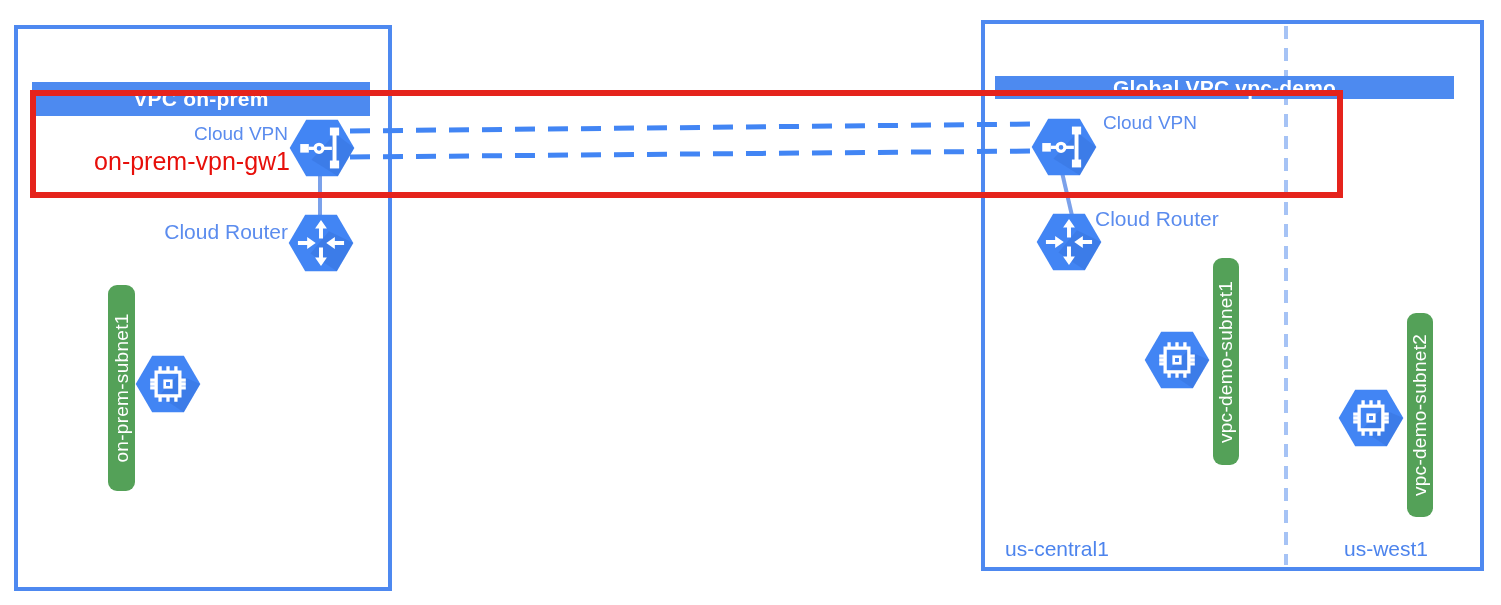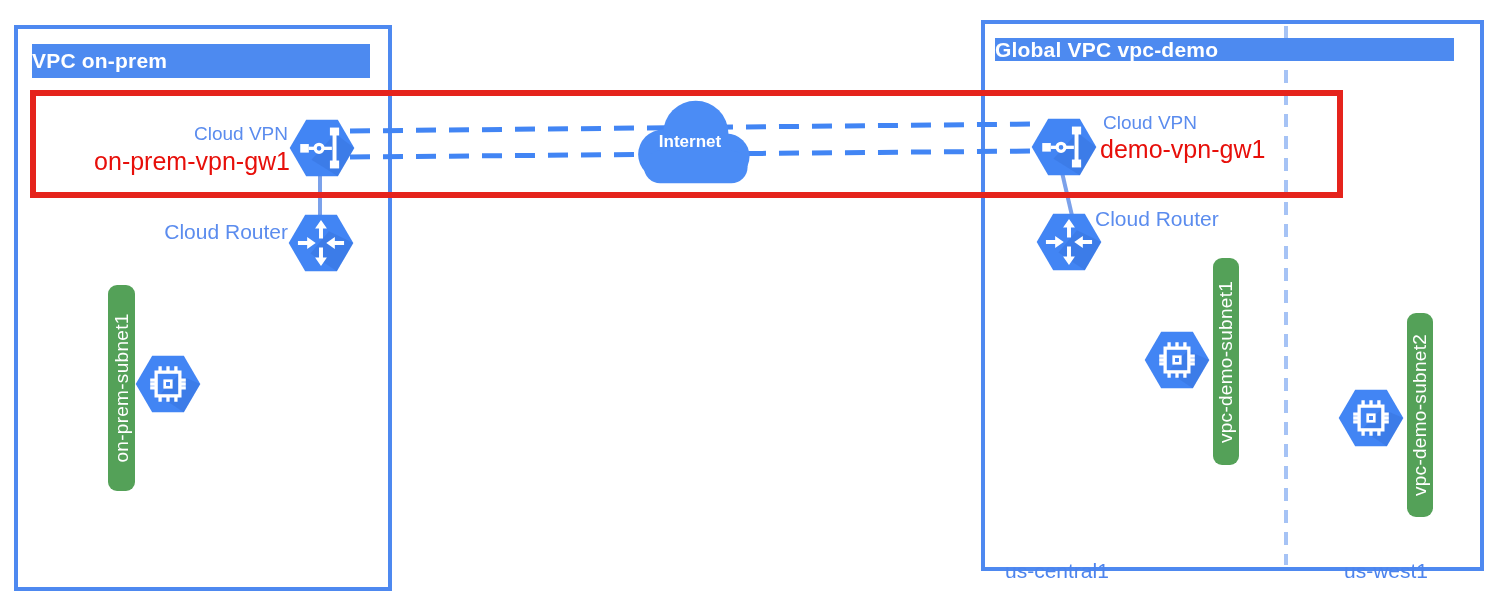--- a/index.html
+++ b/index.html
@@ -8,21 +8,21 @@
     font-family:"Liberation Sans",sans-serif;
   }
   .layer{position:absolute;left:0;top:0;width:1501px;height:605px;pointer-events:none;}
 
   
   .vpc-box{position:absolute;border:4px solid var(--blue-border);background:transparent;z-index:1;}
   .vpc-box.left{left:14px;top:25px;width:370px;height:558px;}
   .vpc-box.right{left:981px;top:20px;width:495px;height:543px;}
 
   
-  .banner{position:absolute;background:var(--banner-blue);z-index:3;display:flex;align-items:center;justify-content:flex-start;}
+  .banner{position:absolute;background:var(--banner-blue);z-index:3;display:flex;align-items:center;justify-content:center;margin-top:38px;}
   .banner span{color:#fff;font-size:21px;font-weight:bold;letter-spacing:.2px;}
   .banner.lb{left:32px;top:44px;width:338px;height:34px;}
   .banner.rb{left:995px;top:38px;width:459px;height:23px;}
 
   .underlay{z-index:2;}
   .tunnels{z-index:5;}
 
   
   .hexicon{position:absolute;z-index:6;}
 
@@ -38,21 +38,21 @@
     color:#fff;font-size:17px;font-weight:bold;z-index:2;}
 
   
   .highlight-rect{position:absolute;left:30px;top:90px;width:1301px;height:96px;
     border:6px solid var(--highlight-red);z-index:8;background:transparent;}
 
   
   .lbl{position:absolute;white-space:nowrap;z-index:9;line-height:1.12;}
   .lbl.blue{color:var(--label-blue);font-size:19px;}
   .lbl.red{color:var(--red-text);font-size:25px;font-weight:normal;}
-  .lbl.region{color:var(--region-blue);font-size:21px;margin-top:22px;}
+  .lbl.region{color:var(--region-blue);font-size:21px;}
   .ralign{text-align:right;}
 
   .lbl.vpn-l{left:100px;top:123px;width:188px;}
   .lbl.gw-l{left:35px;top:147px;width:255px;}
   .lbl.rt-l{left:100px;top:220px;width:188px;font-size:21px;}
   .lbl.vpn-r{left:1103px;top:112px;}
   .lbl.gw-r{left:1100px;top:135px;}
   .lbl.rt-r{left:1095px;top:207px;font-size:21px;}
   .lbl.reg-c{left:1005px;top:537px;}
   .lbl.reg-w{left:1344px;top:537px;}
@@ -141,38 +141,26 @@
   <div class="subnet-bar" style="left:108px;top:285px;width:27px;height:206px">
     <span>on-prem-subnet1</span>
   </div>
   <div class="subnet-bar" style="left:1213px;top:258px;width:26px;height:207px">
     <span>vpc-demo-subnet1</span>
   </div>
   <div class="subnet-bar" style="left:1407px;top:313px;width:26px;height:204px">
     <span>vpc-demo-subnet2</span>
   </div>
 
-  <div class="cloud">
-    <svg width="136" height="96" viewBox="0 0 140 100">
-      <g fill="var(--cloud-blue)">
-        <circle cx="42" cy="62" r="26"></circle>
-        <circle cx="76" cy="40" r="34"></circle>
-        <circle cx="108" cy="64" r="24"></circle>
-        <rect x="22" y="58" width="108" height="34" rx="17"></rect>
-      </g>
-    </svg>
-    <span class="cloud-label">Internet</span>
-  </div>
 
   <div class="highlight-rect"></div>
 
   <div class="lbl blue ralign vpn-l">Cloud VPN</div>
   <div class="lbl red ralign gw-l">on-prem-vpn-gw1</div>
   <div class="lbl blue ralign rt-l">Cloud Router</div>
 
   <div class="lbl blue vpn-r">Cloud VPN</div>
-  <div class="lbl red gw-r">demo-vpn-gw1</div>
   <div class="lbl blue rt-r">Cloud Router</div>
 
   <div class="lbl region reg-c">us-central1</div>
   <div class="lbl region reg-w">us-west1</div>
 
 </div>
 
 </body></html>

